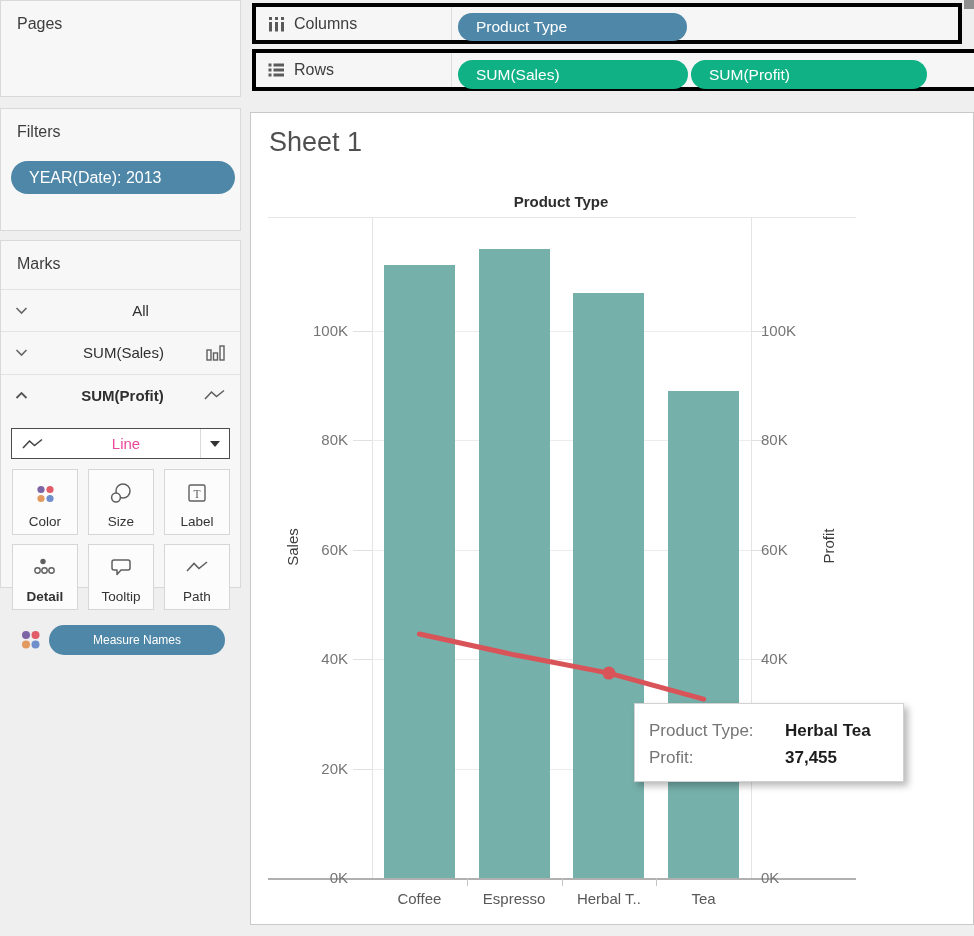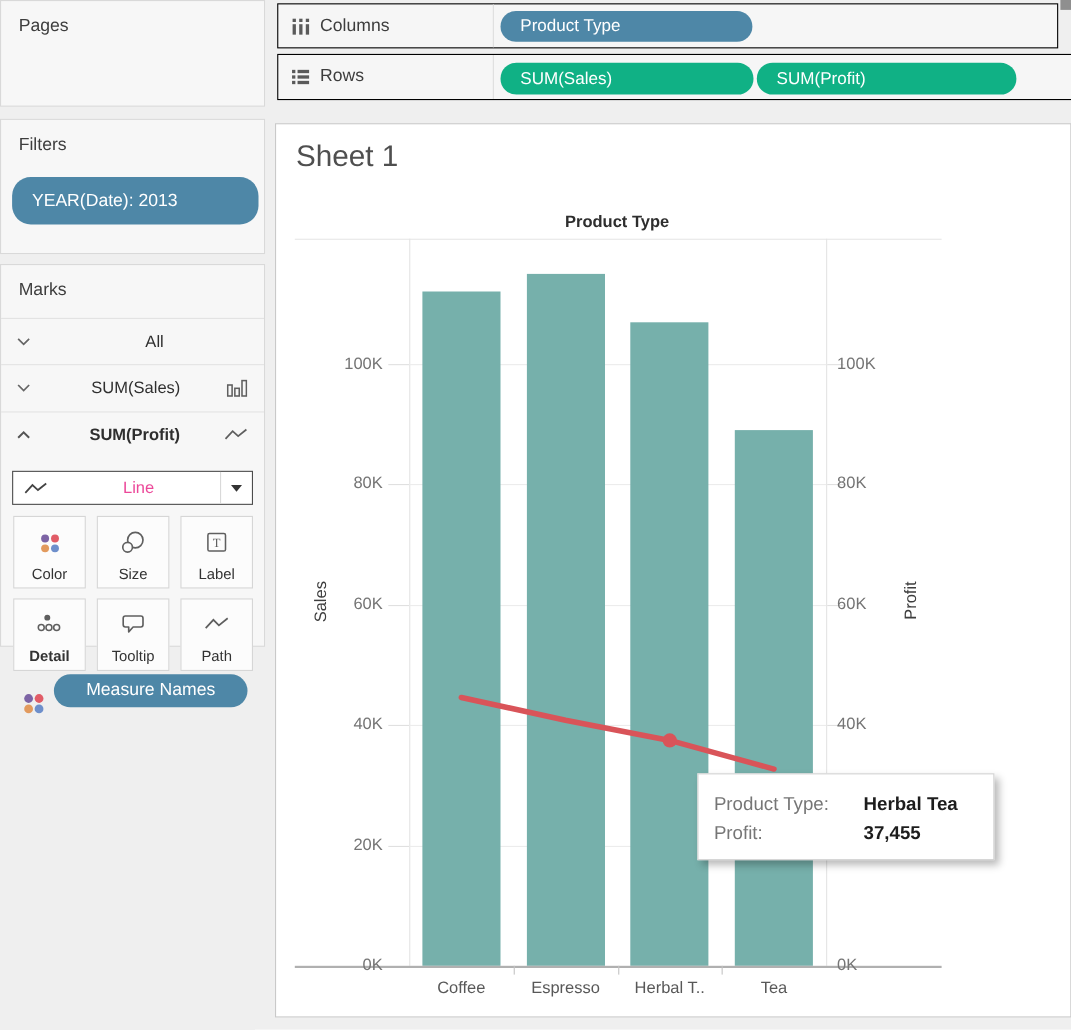--- a/index.html
+++ b/index.html
@@ -3,21 +3,21 @@
 <meta charset="utf-8">
 <style>
   html,body{margin:0;padding:0;}
   body{width:974px;height:936px;position:relative;background:#efefef;
        font-family:"Liberation Sans", sans-serif;-webkit-font-smoothing:antialiased;overflow:hidden;}
   .abs{position:absolute;}
   
   .panel{position:absolute;background:#f7f7f7;border:1px solid #d9d9d9;box-sizing:border-box;}
   .panel-title{position:absolute;left:16px;top:14px;font-size:16px;color:#3d3d3d;}
   
-  .shelf{position:absolute;background:#f6f6f6;border:1px solid #000000;box-sizing:border-box;}
+  .shelf{position:absolute;background:#f6f6f6;border:4px solid #000000;box-sizing:border-box;}
   .shelf-label{position:absolute;left:38px;top:50%;transform:translateY(-50%);font-size:16px;color:#3d3d3d;}
   .shelf-icon{position:absolute;left:11px;top:50%;transform:translateY(-50%);}
   .shelf-sep{position:absolute;left:195px;top:0;bottom:0;width:1px;background:#dedede;}
   
   .pill{position:absolute;border-radius:15px;color:#fff;font-size:15.5px;display:flex;align-items:center;
         padding:0 18px;box-sizing:border-box;white-space:nowrap;}
   .pill-blue{background:#4e87a7;}
   .pill-green{background:#10b185;}
   
   .marks-row{position:absolute;left:0;width:100%;display:flex;align-items:center;font-size:15px;color:#2f2f2f;}
@@ -71,21 +71,21 @@
 </style>
 </head>
 <body>
 
 <div class="panel" style="left:0;top:0;width:241px;height:97px;">
   <div class="panel-title">Pages</div>
 </div>
 
 <div class="panel" style="left:0;top:108px;width:241px;height:123px;">
   <div class="panel-title">Filters</div>
-  <div class="pill pill-blue" style="left:10px;top:52px;width:224px;height:43px;border-radius:17px;font-size:16px;">YEAR(Date): 2013</div>
+  <div class="pill pill-blue" style="left:10px;top:52px;width:224px;height:33px;border-radius:17px;font-size:16px;">YEAR(Date): 2013</div>
 </div>
 
 <div class="panel" style="left:0;top:240px;width:241px;height:348px;text-align:center;">
   <div class="panel-title">Marks</div>
 
   <div class="mdivider" style="top:48px;"></div>
   <div class="marks-row" style="top:48px;height:42px;">
     <span class="chev">
       <svg width="13" height="9" viewBox="0 0 13 9">
           <polyline points="1.5,2 6.5,7 11.5,2" fill="none" stroke="#666" stroke-width="1.6"></polyline>
@@ -203,21 +203,21 @@
   </div>
 
   <div class="abs" style="left:16px;top:386px;">
     <svg width="26" height="26" viewBox="0 0 26 26">
       <circle cx="9" cy="8" r="4" fill="#7d64a5"></circle>
         <circle cx="18.5" cy="8" r="4" fill="#e15c67"></circle>
       <circle cx="9" cy="17.5" r="4" fill="#e29a5e"></circle>
         <circle cx="18.5" cy="17.5" r="4" fill="#6e8fcb"></circle>
       </svg>
   </div>
-  <div class="pill pill-blue" style="left:48px;top:372px;width:176px;height:30px;justify-content:center;font-size:16px;">Measure Names</div>
+  <div class="pill pill-blue" style="left:48px;top:384px;width:176px;height:30px;justify-content:center;font-size:12px;">Measure Names</div>
 </div>
 
 <div class="shelf" style="left:252px;top:3px;width:710px;height:41px;">
   <span class="shelf-icon">
     <svg width="19" height="17" viewBox="0 0 19 17" fill="#5a5a5a">
       <rect x="2" y="1.5" width="3" height="3"></rect>
         <rect x="8" y="1.5" width="3" height="3"></rect>
         <rect x="14" y="1.5" width="3" height="3"></rect>
       <rect x="2" y="6.5" width="3" height="9.5"></rect>
         <rect x="8" y="6.5" width="3" height="9.5"></rect>

